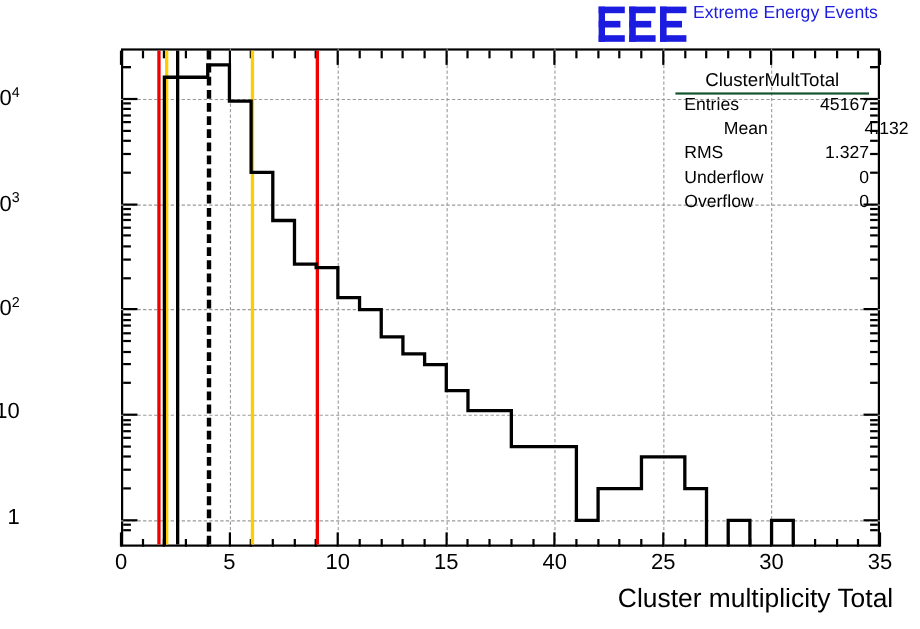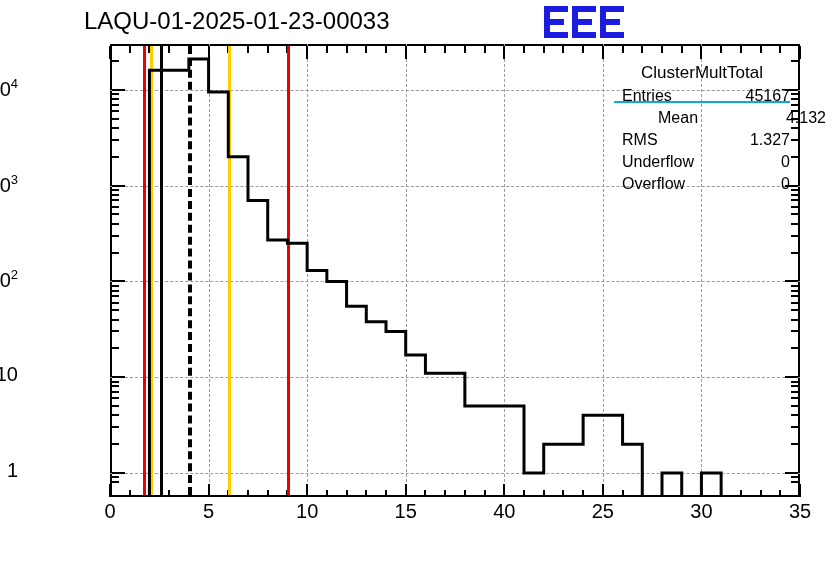--- a/index.html
+++ b/index.html
@@ -51,33 +51,32 @@
   .axis-title{position:absolute;left:0;top:531px;width:812px;text-align:right;
               font-size:24px;white-space:nowrap;}
 
   
   .vline{position:absolute;top:46px;height:449px;width:3px;}
 
   
   .stats{position:absolute;left:614px;top:63px;width:188px;height:146px;
          font-size:16px;}
   .stats-title{position:absolute;left:0;top:0;width:176px;text-align:center;
-               font-size:17px;border-bottom:2px solid #0ea5e9;padding-bottom:18px;}
+               font-size:17px;border-bottom:2px solid #14532d;padding-bottom:1px;}
   .srow{position:absolute;left:0;width:176px;height:22px;}
   .skey{position:absolute;left:8px;top:0;}
   .sval{position:absolute;right:0;top:0;text-align:right;}
 
   svg{display:block;}
 </style>
 </head>
 <body>
 
 <div id="root">
 
-  <div class="title">LAQU-01-2025-01-23-00033</div>
 
   <div class="logo">
     <div class="logo-mark">
       <svg width="82" height="36" viewBox="0 0 82 36">
         <g fill="#1c1ce0">
           <rect x="0" y="2" width="24" height="6"></rect>
           <rect x="0" y="2" width="6" height="32"></rect>
           <rect x="0" y="15" width="20" height="6"></rect>
           <rect x="0" y="28" width="24" height="6"></rect>
           <rect x="28" y="2" width="24" height="6"></rect>
@@ -85,20 +84,21 @@
           <rect x="28" y="15" width="20" height="6"></rect>
           <rect x="28" y="28" width="24" height="6"></rect>
           <rect x="56" y="2" width="24" height="6"></rect>
           <rect x="56" y="2" width="6" height="32"></rect>
           <rect x="56" y="15" width="20" height="6"></rect>
           <rect x="56" y="28" width="24" height="6"></rect>
         </g>
       </svg>
     </div>
     <div class="logo-txt">
+      <div class="logo-l1">Extreme Energy Events</div>
     </div>
   </div>
 
   <div class="frame"></div>
 
   <div id="gridlayer">
       <div class="gl gl-h" style="top: 473px;"></div>
       <div class="gl gl-h" style="top: 377.2px;"></div>
       <div class="gl gl-h" style="top: 281.4px;"></div>
       <div class="gl gl-h" style="top: 185.6px;"></div>
@@ -313,13 +313,14 @@
           <span class="skey">Underflow</span>
           <span class="sval">0</span>
         </div>
         <div class="srow" style="top: 112px;">
           <span class="skey">Overflow</span>
           <span class="sval">0</span>
         </div>
       </div>
   </div>
 
+  <div class="axis-title">Cluster multiplicity Total</div>
 </div>
 
 </body></html>

